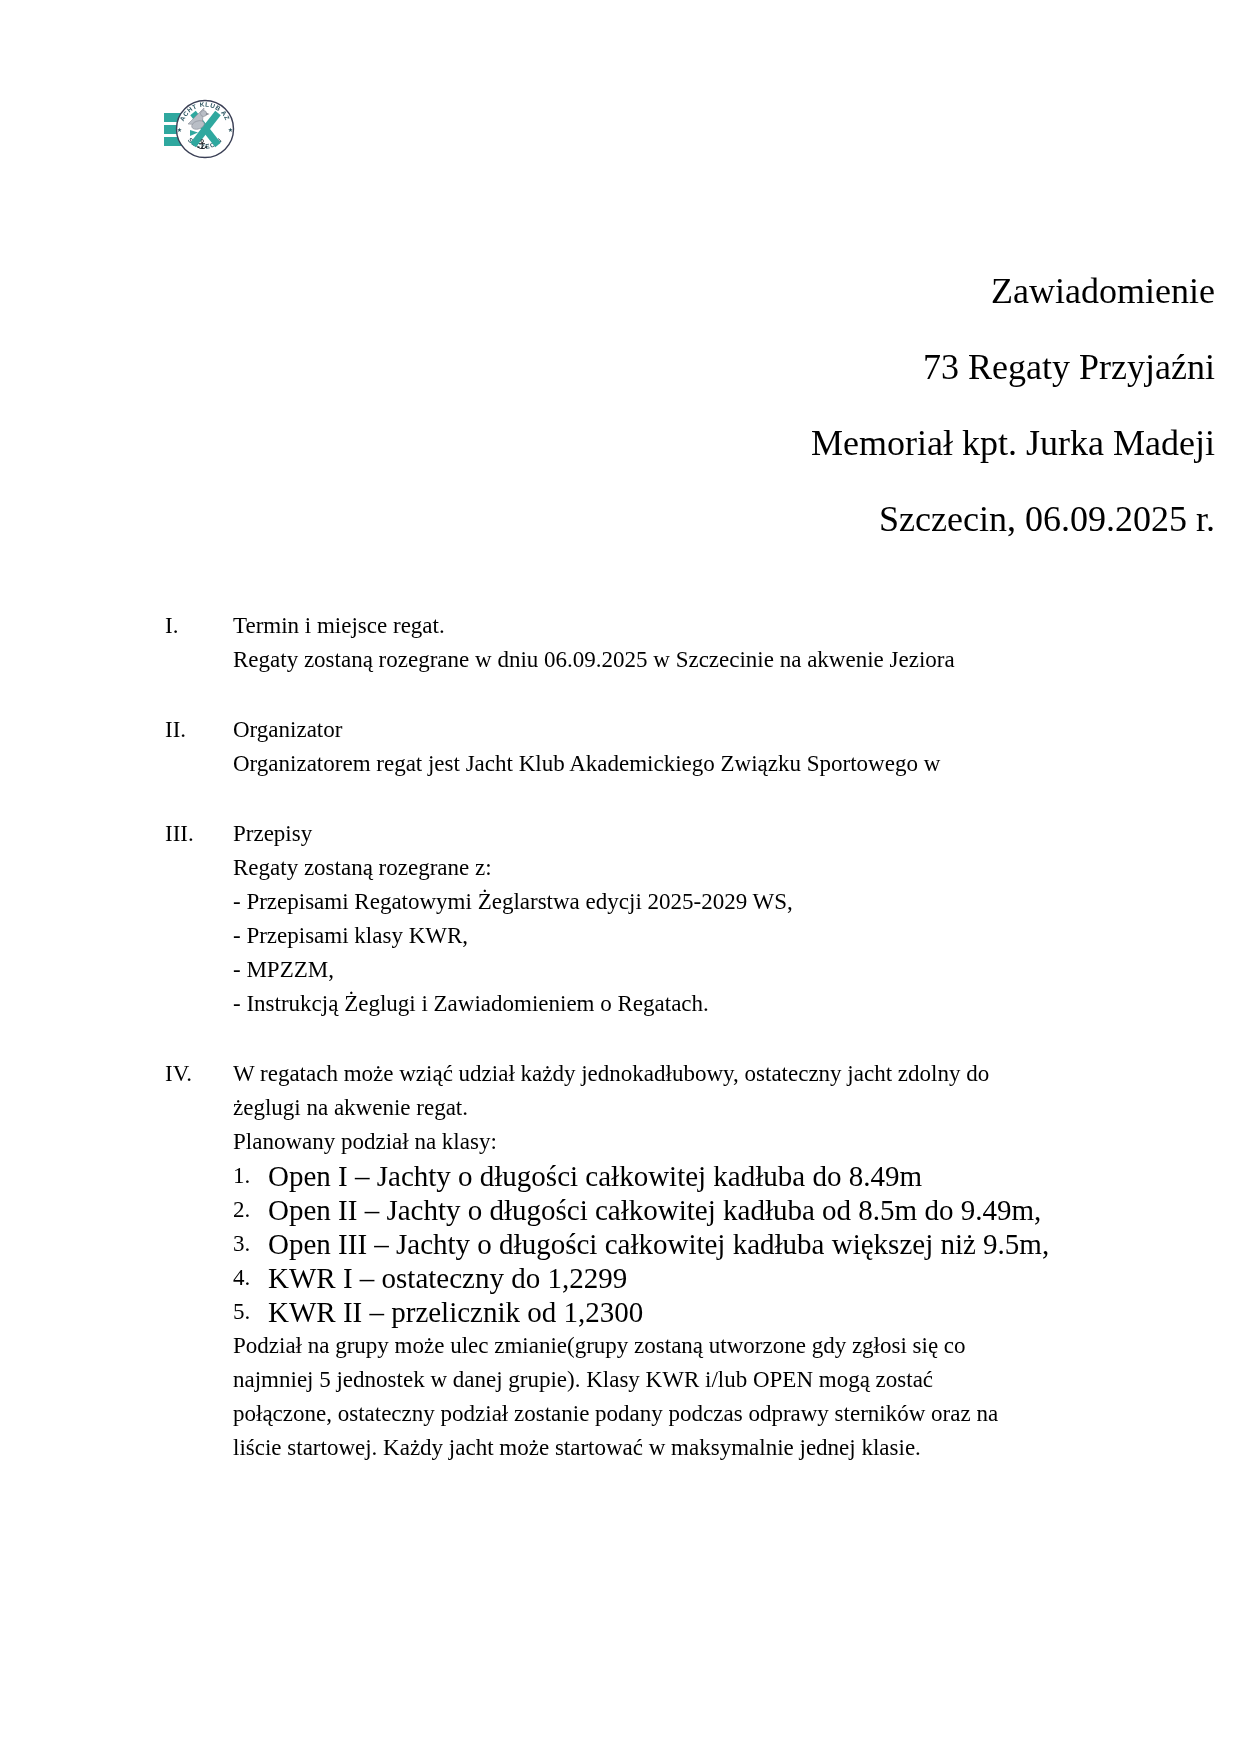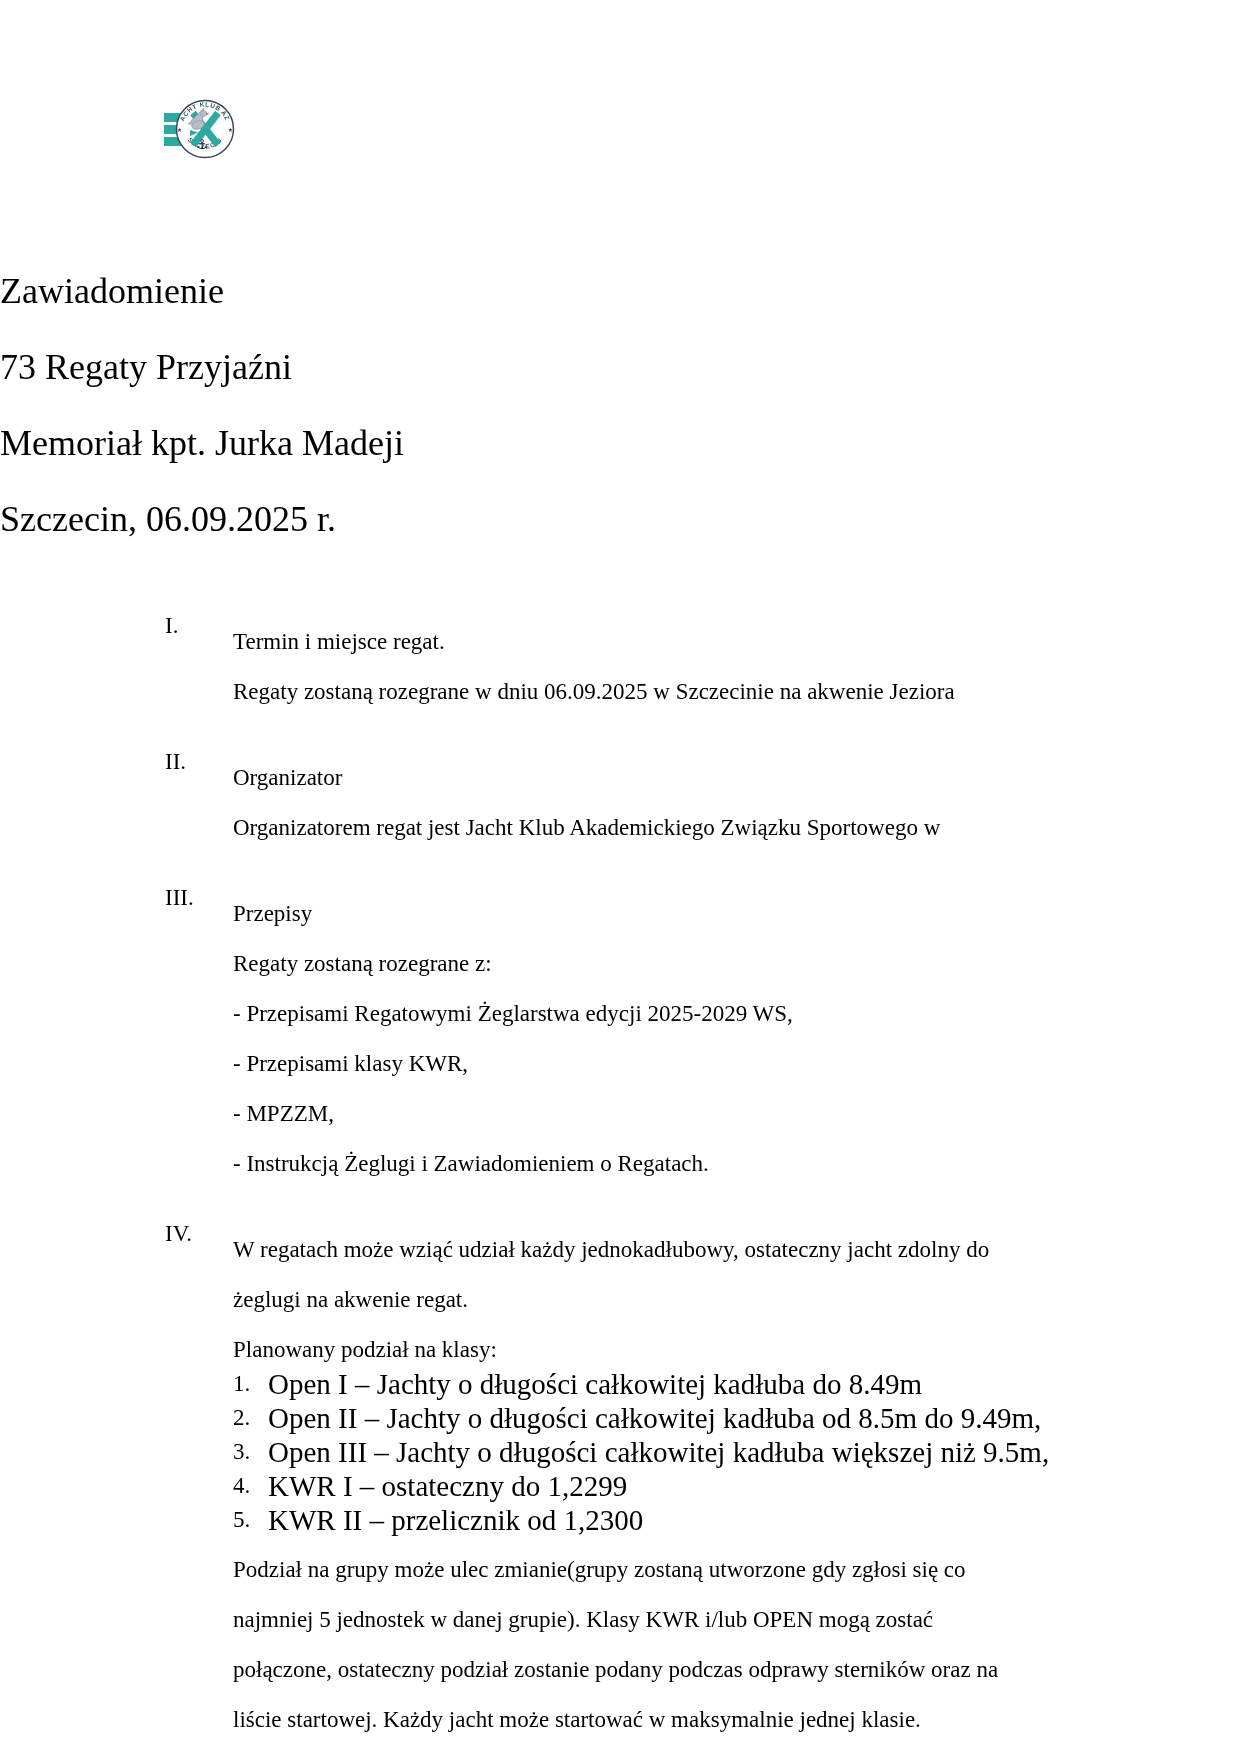--- a/index.html
+++ b/index.html
@@ -20,21 +20,21 @@
     left: 146px;
     top: 80px;
     width: 92px;
     height: 96px;
   }
 
   
   .titles {
     padding-top: 253px;
     width: 1215px;
-    text-align: left;
+    text-align: right;
   }
   .title-line {
     font-size: 36px;
     line-height: 76px;
     white-space: nowrap;
   }
 
   
   .content {
     margin-top: 52px;
@@ -47,21 +47,20 @@
     width: 68px;
     flex: none;
     font-size: 23px;
     line-height: 34px;
   }
   .sec-body { flex: 1; min-width: 0; }
   .sec-heading, .line {
     font-size: 23px;
     line-height: 34px;
     white-space: nowrap;
-    margin-top: 16px;
   }
   .list-item { display: flex; }
   .li-num {
     width: 35px;
     flex: none;
     font-size: 23px;
     line-height: 34px;
   }
   .li-text {
     font-size: 29px;

